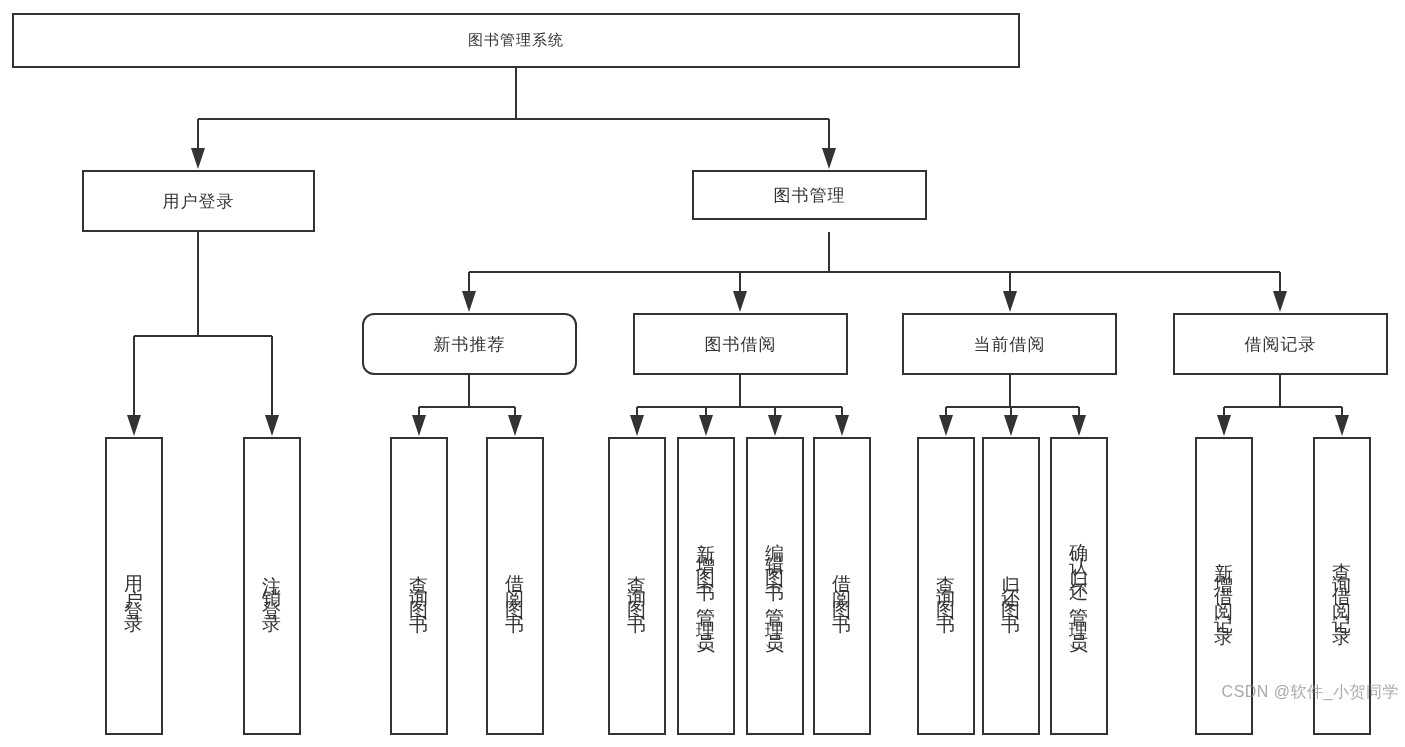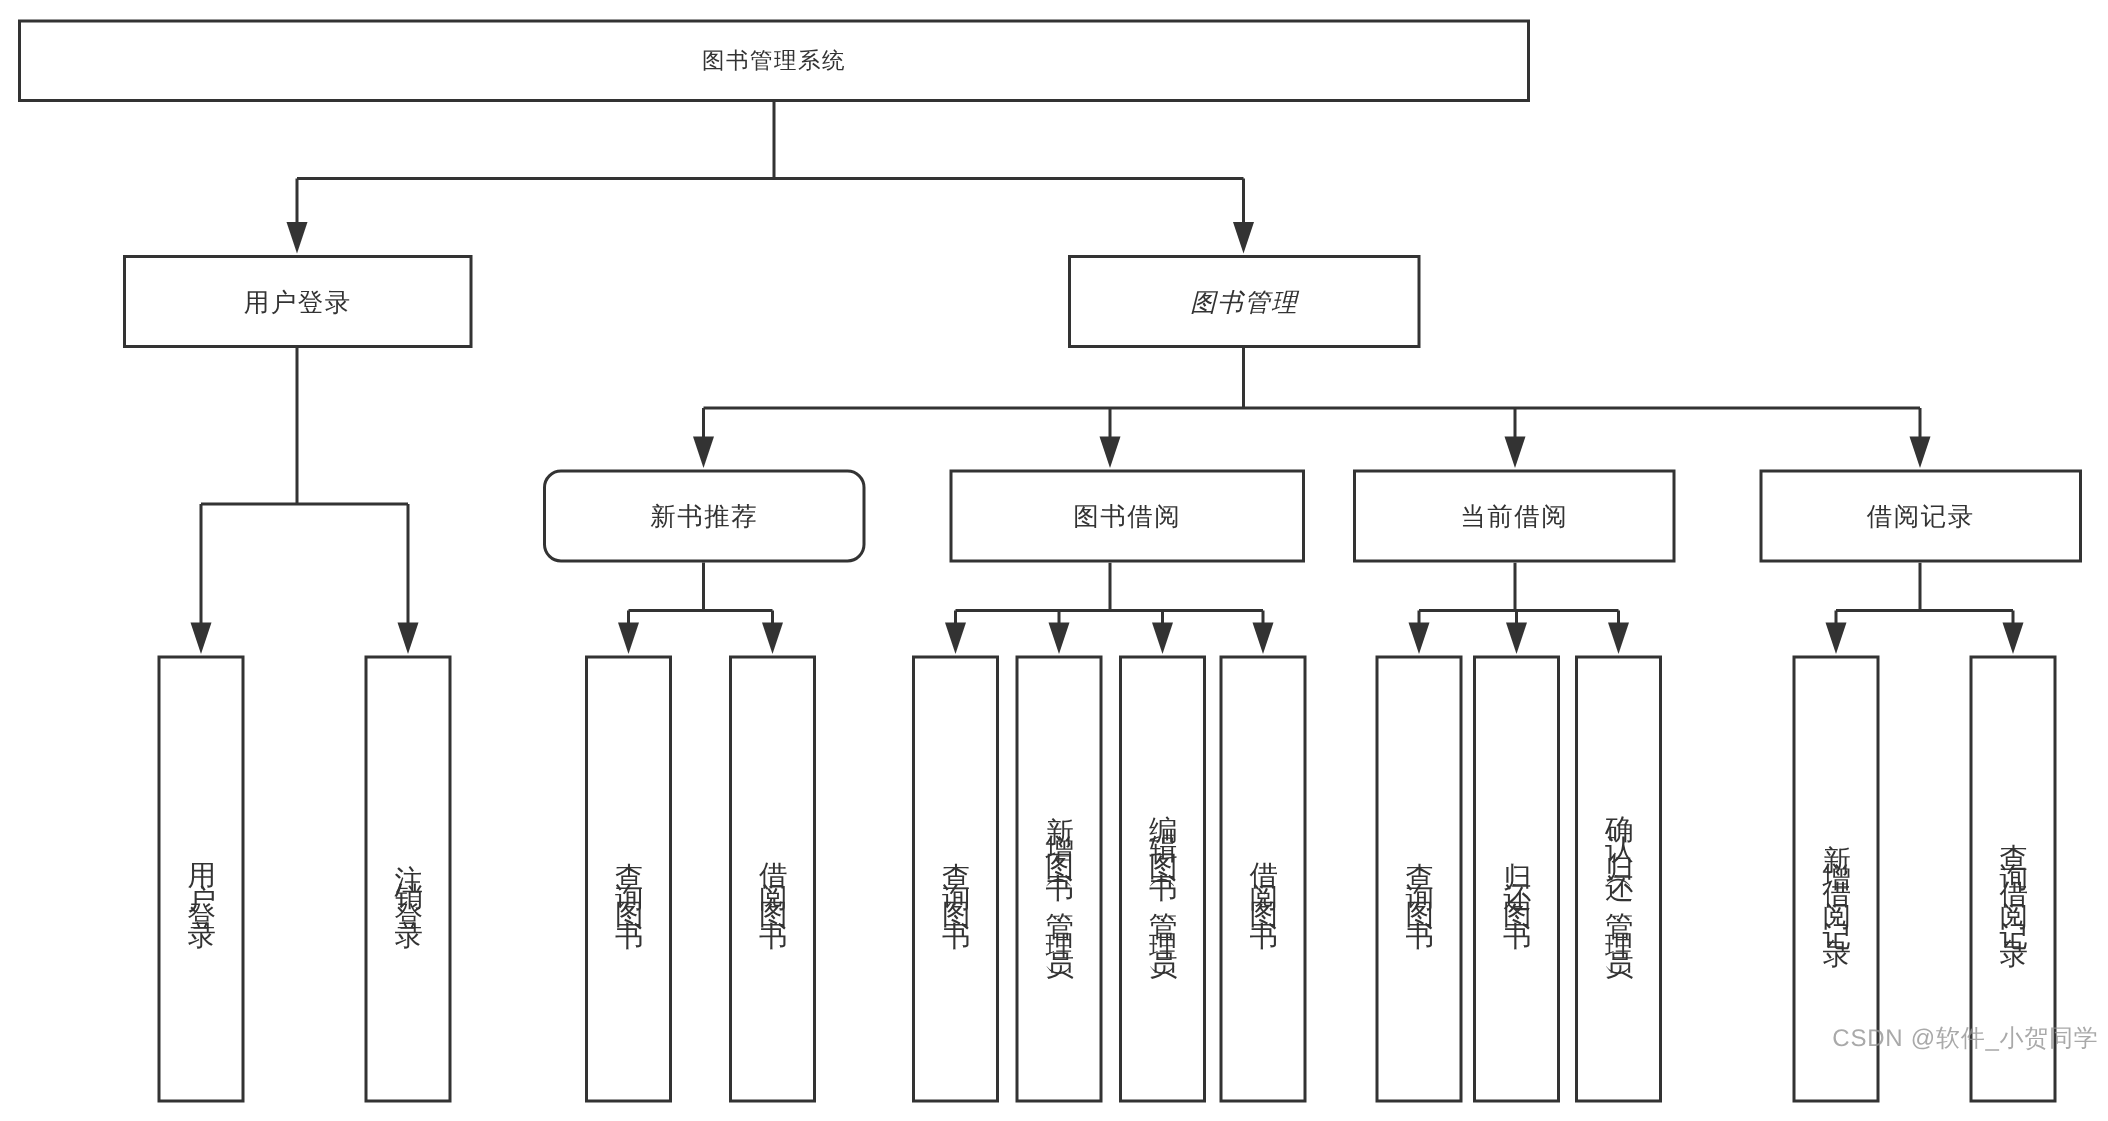--- a/index.html
+++ b/index.html
@@ -88,24 +88,24 @@
       <polygon points="1004,415 1018,415 1011,436"></polygon>
       <polygon points="1072,415 1086,415 1079,436"></polygon>
       <polygon points="1217,415 1231,415 1224,436"></polygon>
       <polygon points="1335,415 1349,415 1342,436"></polygon>
     </g>
   </svg>
 
   <div class="box root-box" style="left:12px; top:13px; width:1008px; height:55px;">图书管理系统</div>
 
   <div class="box h-box" style="left:82px; top:170px; width:233px; height:62px;">用户登录</div>
-  <div class="box h-box" style="left:712px; top:170px; width:235px; height:62px;font-style:italic;">图书管理</div>
+  <div class="box h-box" style="left:692px; top:170px; width:235px; height:50px;">图书管理</div>
 
   <div class="box h-box" style="left:362px; top:313px; width:215px; height:62px;border-radius:12px;">新书推荐</div>
-  <div class="box h-box" style="left:633px; top:313px; width:237px; height:62px;">图书借阅</div>
+  <div class="box h-box" style="left:633px; top:313px; width:215px; height:62px;">图书借阅</div>
   <div class="box h-box" style="left:902px; top:313px; width:215px; height:62px;">当前借阅</div>
   <div class="box h-box" style="left:1173px; top:313px; width:215px; height:62px;">借阅记录</div>
 
   <div class="box v-box" style="left:105px; top:437px; width:58px; height:298px;">用户登录</div>
   <div class="box v-box" style="left:243px; top:437px; width:58px; height:298px;">注销登录</div>
 
   <div class="box v-box" style="left:390px; top:437px; width:58px; height:298px;">查询图书</div>
   <div class="box v-box" style="left:486px; top:437px; width:58px; height:298px;">借阅图书</div>
 
   <div class="box v-box" style="left:608px; top:437px; width:58px; height:298px;">查询图书</div>

